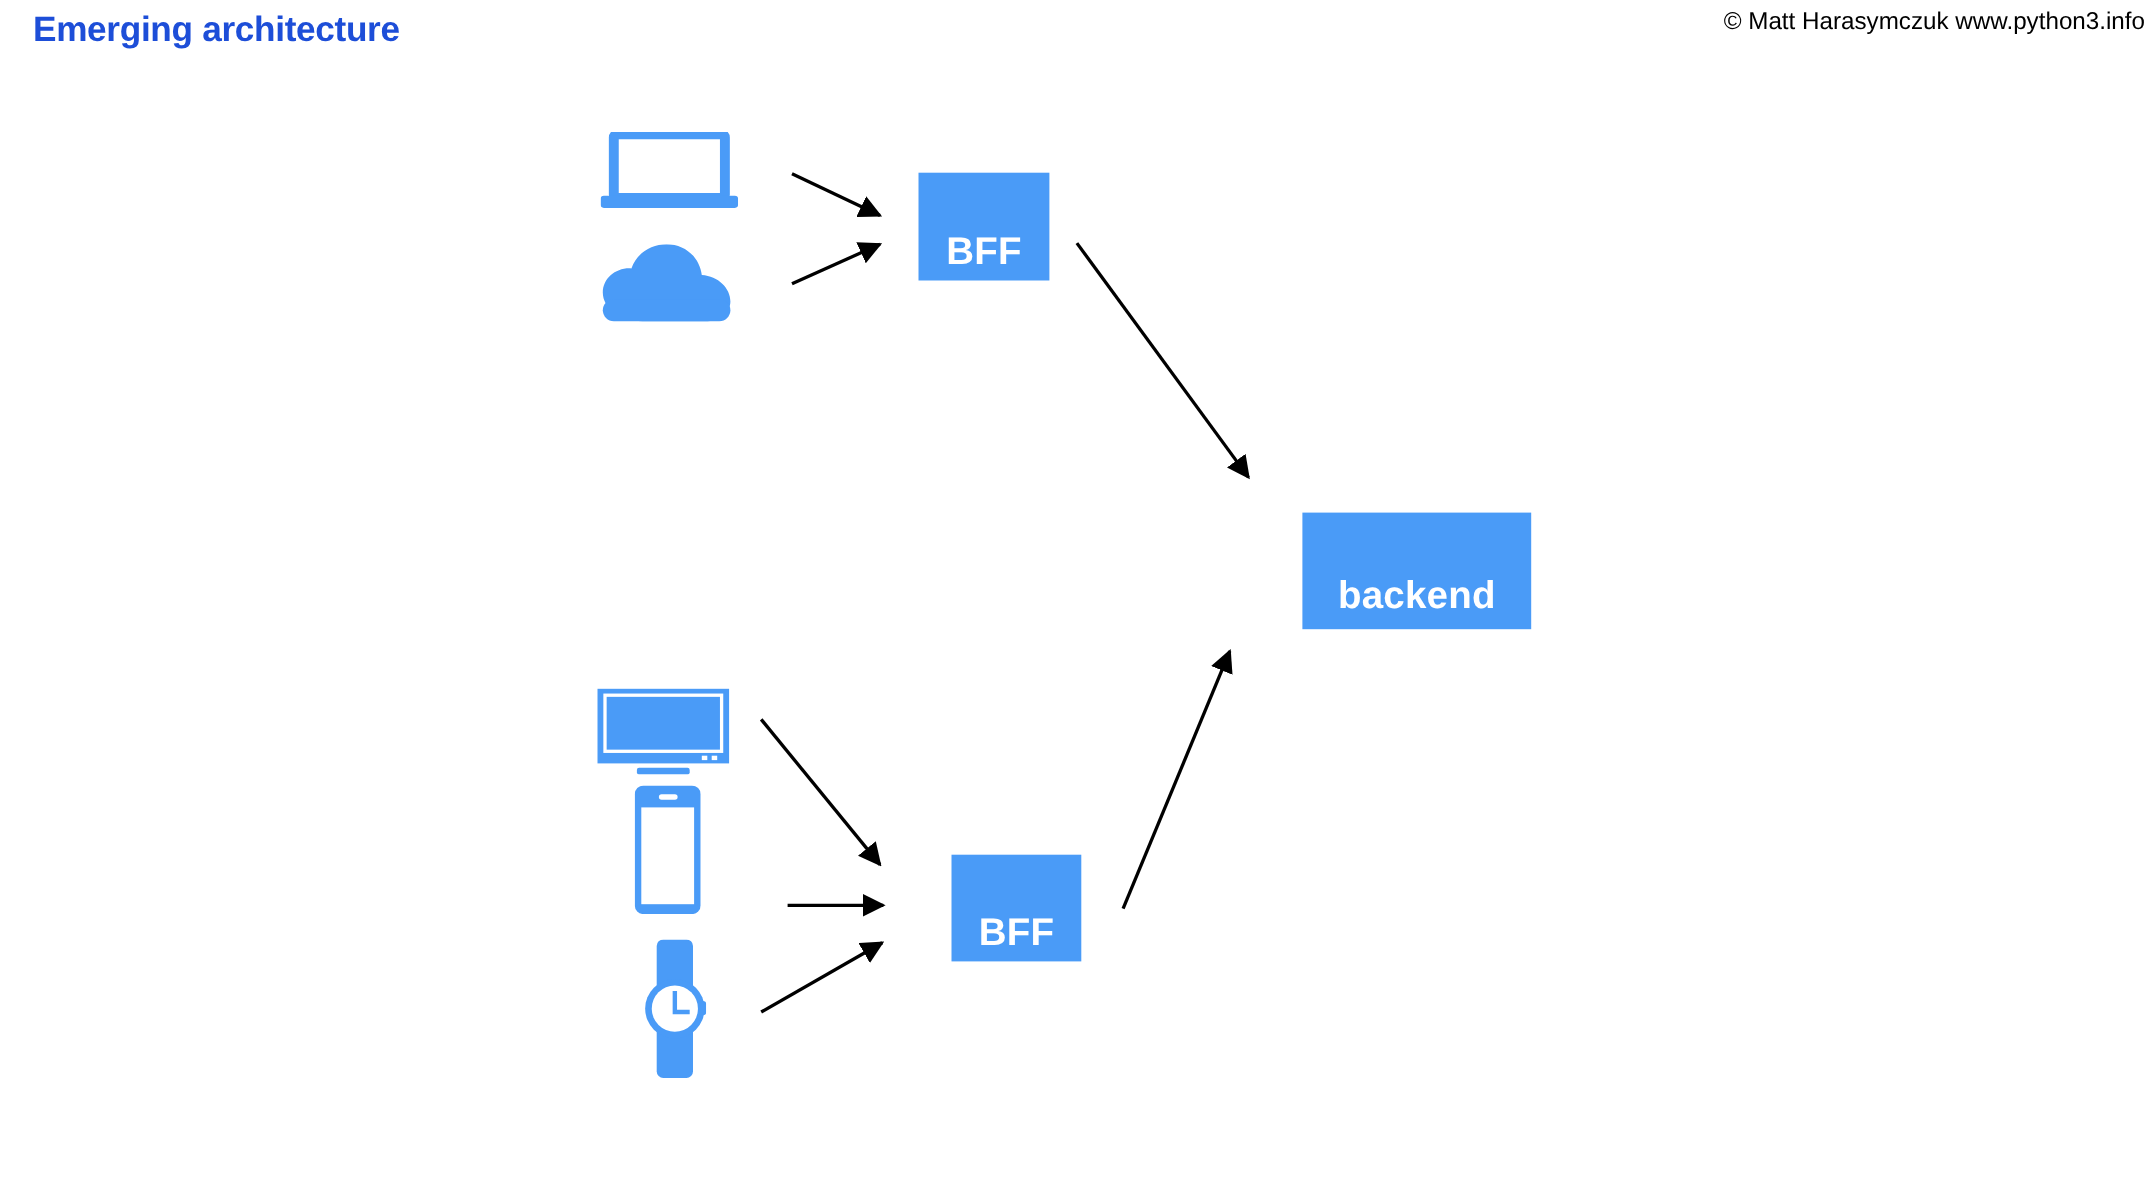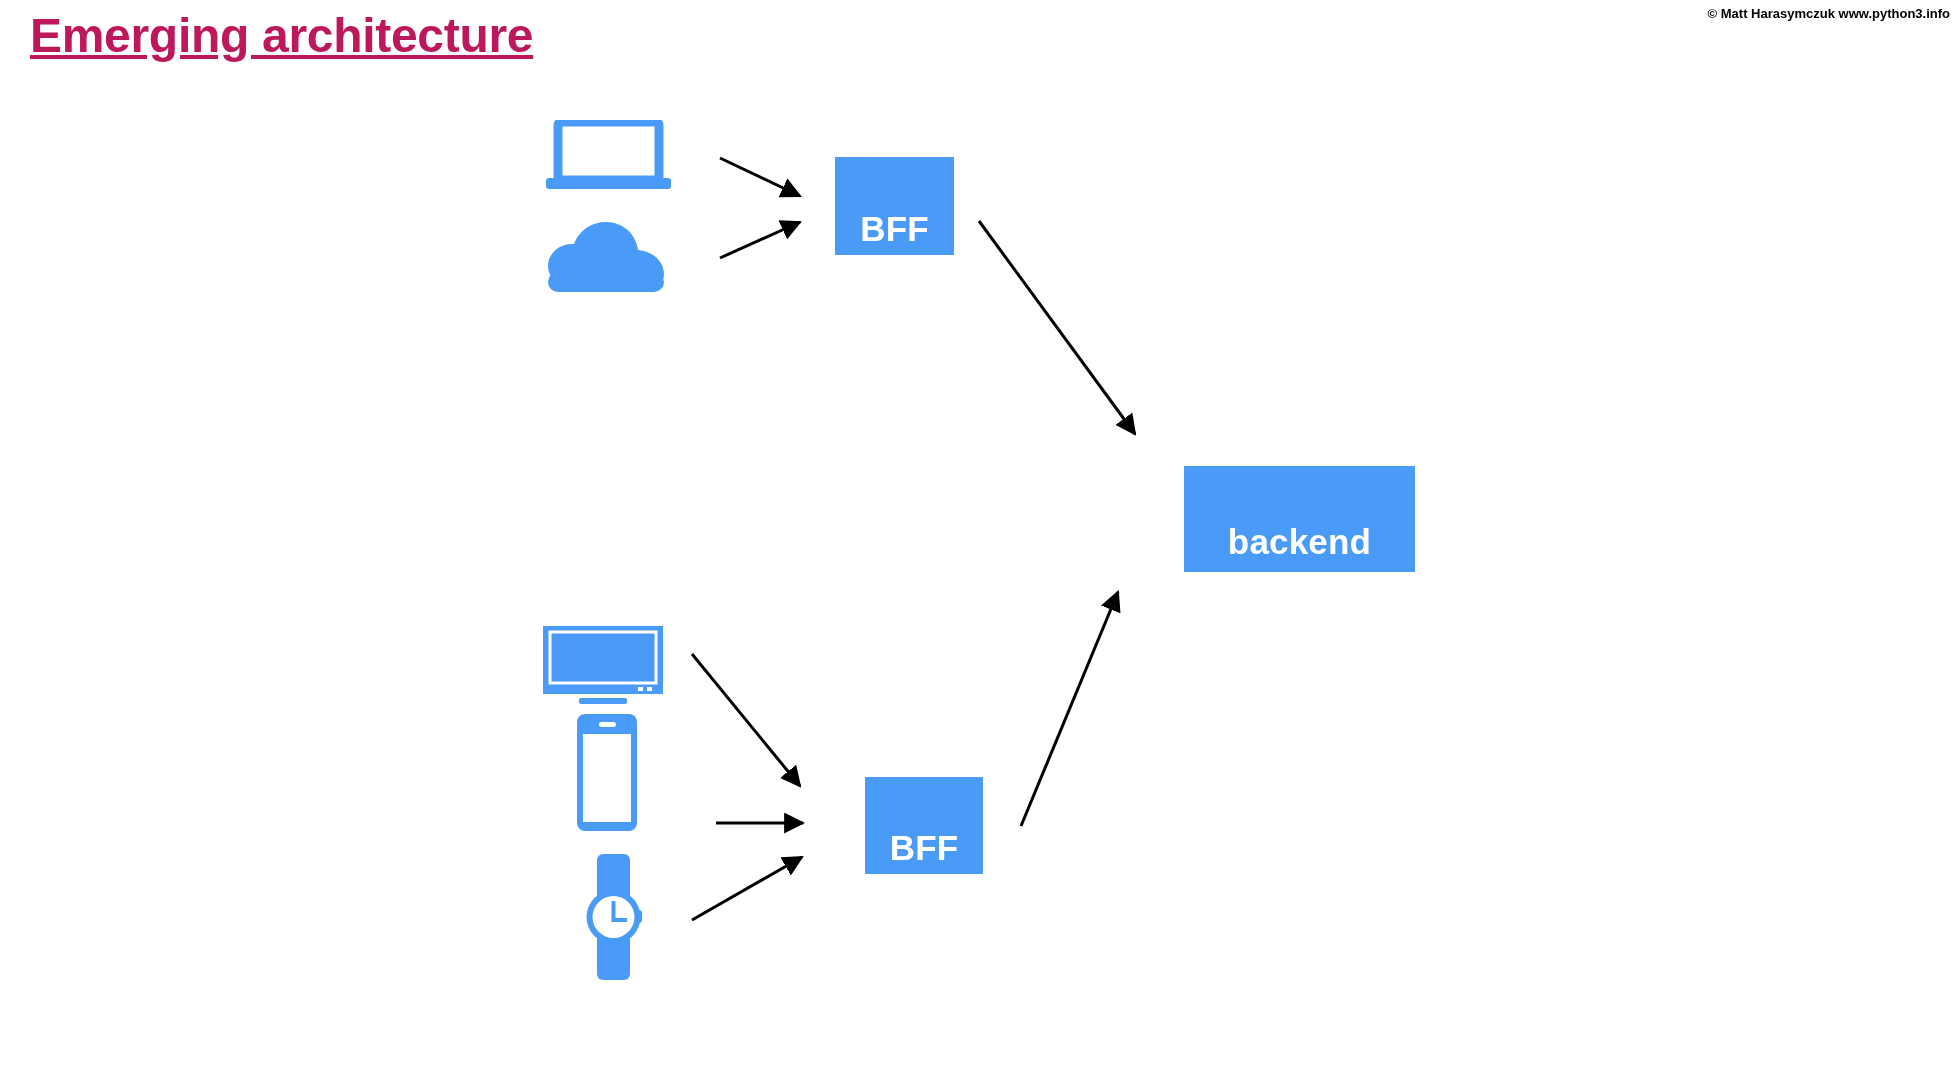--- a/index.html
+++ b/index.html
@@ -23,34 +23,33 @@
     width: 1960px;
     height: 1080px;
     background: #ffffff;
   }
 
   
   .slide-title {
     position: absolute;
     left: 30px;
     top: 8px;
-    font-size: 48px;
+    font-size: 32px;
     font-weight: bold;
-    color: #be185d;
+    color: #1d4ed8;
     letter-spacing: -0.3px;
     white-space: nowrap;
-    text-decoration: underline;
   }
 
   .copyright {
     position: absolute;
     right: 10px;
     top: 6px;
-    font-size: 13px;
-    font-weight: bold;
+    font-size: 22px;
+    font-weight: normal;
     color: #000000;
     white-space: nowrap;
   }
 
   
   .node-box {
     position: absolute;
     background: #4a9bf7;
     display: flex;
     align-items: center;
@@ -64,21 +63,21 @@
     line-height: 1;
     margin-top: 44px;
   }
 
   #box-bff-top   { left: 835px; top: 157px;  width: 119px; height: 98px; }
   #box-bff-top   .node-label { font-size: 35px; }
 
   #box-bff-bottom{ left: 865px; top: 777px;  width: 118px; height: 97px; }
   #box-bff-bottom .node-label { font-size: 35px; }
 
-  #box-backend   { left: 1184px; top: 466px; width: 231px; height: 106px; }
+  #box-backend   { left: 1184px; top: 466px; width: 208px; height: 106px; }
   #box-backend   .node-label { font-size: 35px; }
 
   
   .device-icon {
     position: absolute;
   }
   .device-icon svg { display: block; }
 
   #icon-laptop  { left: 546px; top: 120px; width: 125px; height: 72px; }
   #icon-cloud   { left: 546px; top: 222px; width: 120px; height: 72px; }

